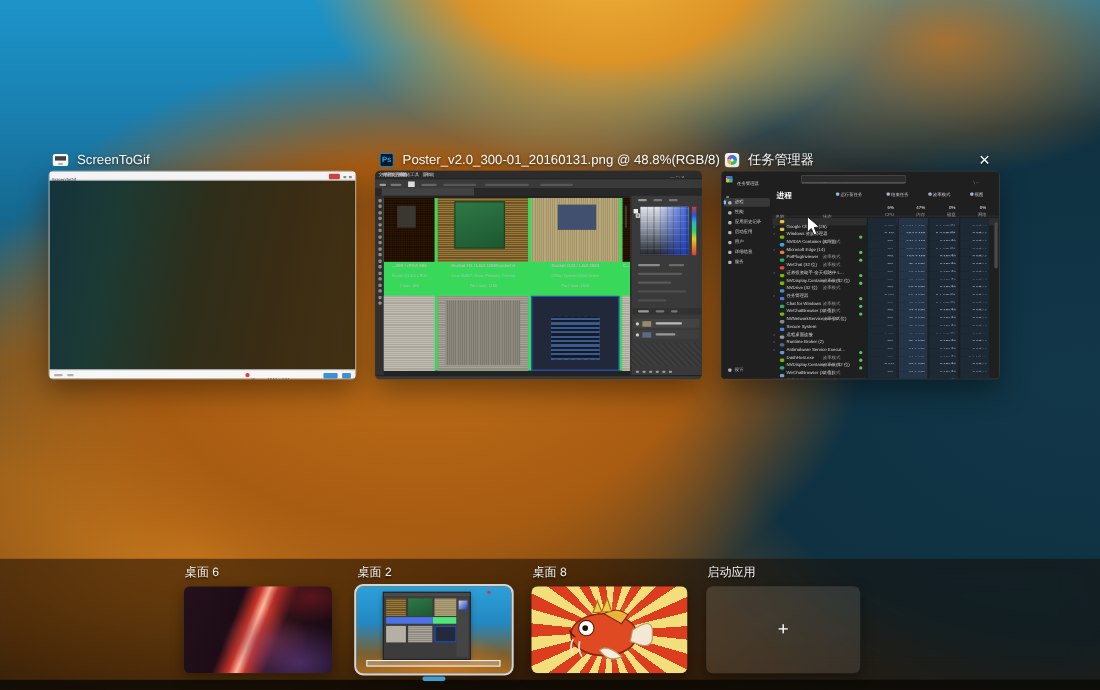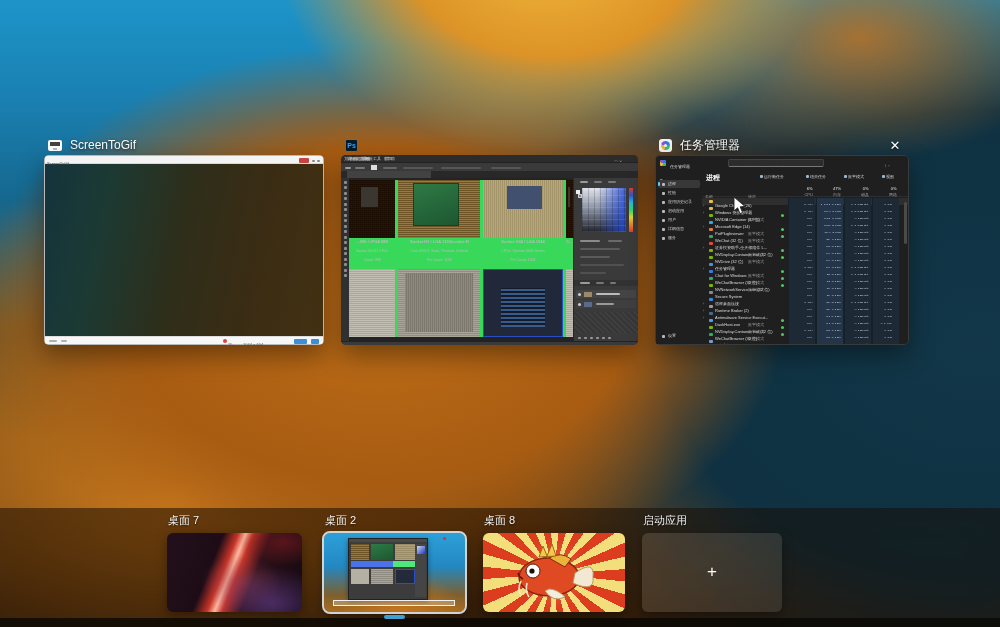--- a/index.html
+++ b/index.html
@@ -151,20 +151,21 @@
         <span class="s4" style="position:absolute;right:86px;top:4px;color:#555;">15</span>
         <span class="s4" style="position:absolute;right:40px;top:4px;color:#555;border:0;">1044 × 604</span>
         <span class="chip" style="position:absolute;right:16px;top:1.5px;width:13px;height:5px;background:#3d8fd8;"></span>
         <span class="chip" style="position:absolute;right:4px;top:1.5px;width:8px;height:5px;background:#3d8fd8;"></span>
       </div>
     </div>
   </div>
 
   <div class="card-title" style="left:345px;top:137px;">
     <span style="width:13px;height:13px;background:#001d30;border:1px solid #2f7fb8;border-radius:2px;color:#31a8ff;font-size:7px;font-weight:bold;display:inline-flex;align-items:center;justify-content:center;">Ps</span>
+    <span>Poster_v2.0_300-01_20160131.png @ 48.8%(RGB/8)</span>
   </div>
   <div class="thumb" style="left:341px;top:155px;width:297px;height:190px;">
     <div class="ps-app">
       <div class="ps-menu">
 
       <span class="s4" style="margin-right: -13px;">文件</span>
           <span class="s4" style="margin-right: -13px;">编辑</span>
           <span class="s4" style="margin-right: -13px;">图像</span>
           <span class="s4" style="margin-right: -13px;">图层</span>
           <span class="s4" style="margin-right: -13px;">文字</span>
@@ -845,21 +846,21 @@
     </div>
   </div>
 
   <svg class="cursor" width="13" height="19" viewBox="0 0 13 19">
     <path d="M1,1 L1,15 L4.6,11.8 L7,17.6 L9.6,16.5 L7.2,10.8 L12,10.4 Z" fill="#fff" stroke="#222" stroke-width="0.9"></path>
   </svg>
 
   <div class="bar"></div>
   <div class="bar-bottom"></div>
 
-  <span class="dt-label" style="left:168px;">桌面 7</span>
+  <span class="dt-label" style="left:168px;">桌面 6</span>
   <span class="dt-label" style="left:325px;">桌面 2</span>
   <span class="dt-label" style="left:484px;">桌面 8</span>
   <span class="dt-label" style="left:643px;">启动应用</span>
 
   <div class="dt dt1" style="left:167px;width:135px;"></div>
 
   <div class="dt dt2 sel" style="left:324px;width:141px;">
     <div class="mini-ps">
       <div class="mini-strip" style="left:0;top:0;right:0;height:3px;background:#4a4a4a;"></div>
       <div class="mini-strip" style="left:2px;top:5px;width:18px;height:16px;background:repeating-linear-gradient(0deg,#9a7a3a 0 1px,#6e5424 1px 2px);"></div>

